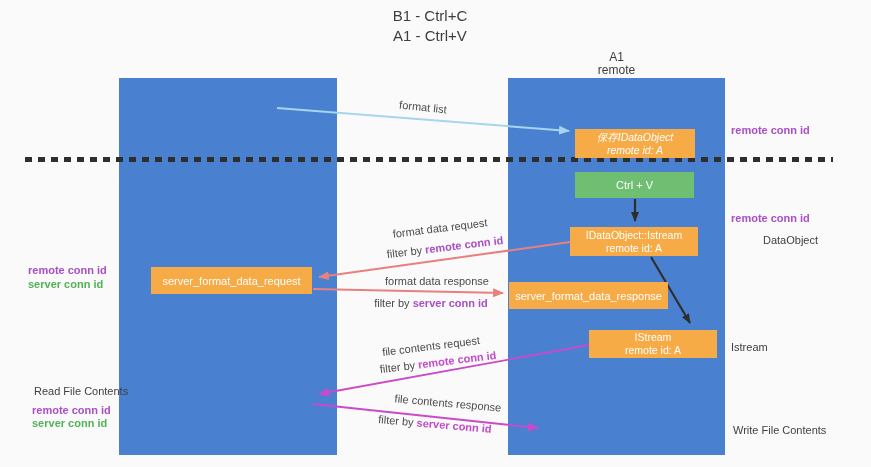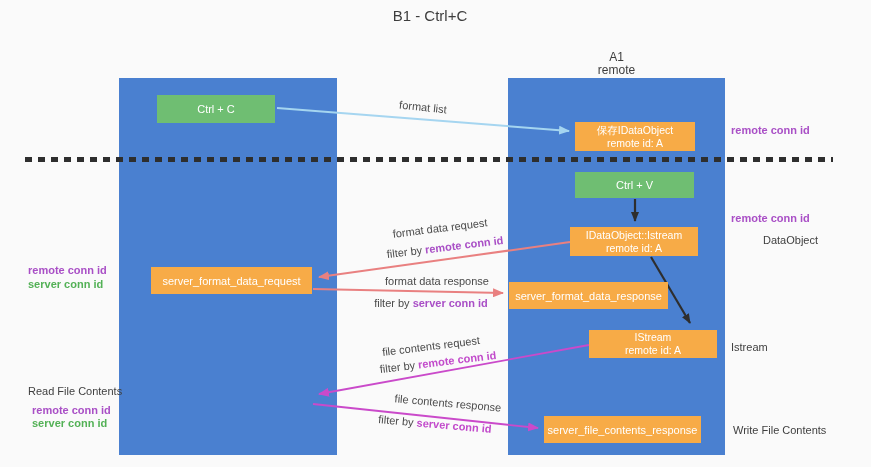--- a/index.html
+++ b/index.html
@@ -33,20 +33,21 @@
   .mk-magenta{fill:var(--arrow-magenta);}
   .mk-black{fill:var(--arrow-black);}
 </style>
 </head>
 <body>
 
 <div class="canvas">
 
   <div class="title">
     <div>B1 - Ctrl+C</div>
+    <div>A1 - Ctrl+V</div>
   </div>
 
   <div class="col-header" style="left:508px;top:51px;width:217px;">
     <div>A1</div>
     <div>remote</div>
   </div>
 
   <div class="column" style="left:119px;top:78px;width:218px;height:377px;"></div>
   <div class="column" style="left:508px;top:78px;width:217px;height:377px;"></div>
 
@@ -69,57 +70,51 @@
     <line class="st-black" x1="635" y1="199" x2="635" y2="221" marker-end="url(#mk)"></line>
     <line class="st-salmon" x1="570" y1="242" x2="319" y2="277" marker-end="url(#ms)"></line>
     <line class="st-salmon" x1="313" y1="289" x2="503" y2="293" marker-end="url(#ms)"></line>
     <line class="st-black" x1="651" y1="257" x2="690" y2="323" marker-end="url(#mk)"></line>
     <line class="st-magenta" x1="589" y1="345" x2="319" y2="394" marker-end="url(#mm)"></line>
     <line class="st-magenta" x1="313" y1="404" x2="538" y2="428" marker-end="url(#mm)"></line>
   </svg>
 
   <div class="dashline"></div>
 
-  <div class="box green" style="left:157px;top:95px;width:118px;height:28px;">
-    <span>Ctrl + C</span>
-  </div>
-  <div class="box orange" style="left:575px;top:122px;width:120px;height:29px;">
+  <div class="box orange" style="left:575px;top:129px;width:120px;height:29px;font-style:italic;">
     <span class="l1">保存IDataObject</span>
     <span class="l2">remote id: A</span>
   </div>
   <div class="box green" style="left:575px;top:172px;width:119px;height:26px;">
     <span>Ctrl + V</span>
   </div>
   <div class="box orange" style="left:570px;top:227px;width:128px;height:29px;">
     <span class="l1">IDataObject::Istream</span>
     <span class="l2">remote id: A</span>
   </div>
   <div class="box orange single" style="left:151px;top:267px;width:161px;height:27px;">
     <span>server_format_data_request</span>
   </div>
   <div class="box orange single" style="left:509px;top:282px;width:159px;height:27px;justify-content:center;">
     <span>server_format_data_response</span>
   </div>
   <div class="box orange" style="left:589px;top:330px;width:128px;height:28px;">
     <span class="l1">IStream</span>
     <span class="l2">remote id: A</span>
   </div>
-  <div class="box orange single" style="left:544px;top:416px;width:157px;height:27px;">
-    <span>server_file_contents_response</span>
-  </div>
 
   <div class="side-label purple-b" style="left:731px;top:124px;">remote conn id</div>
   <div class="side-label purple-b" style="left:731px;top:212px;">remote conn id</div>
   <div class="side-label dark" style="left:731px;top:234px;padding-left:32px;">DataObject</div>
   <div class="side-label dark" style="left:731px;top:341px;">Istream</div>
   <div class="side-label dark" style="left:733px;top:424px;">Write File Contents</div>
 
   <div class="side-label purple-b" style="left:28px;top:264px;">remote conn id</div>
   <div class="side-label green-b" style="left:28px;top:278px;">server conn id</div>
-  <div class="side-label dark" style="left:28px;top:385px;">Read File Contents</div>
+  <div class="side-label dark" style="left:34px;top:385px;">Read File Contents</div>
   <div class="side-label purple-b" style="left:32px;top:404px;">remote conn id</div>
   <div class="side-label green-b" style="left:32px;top:417px;">server conn id</div>
 
   <div class="edge-label" style="left:423px;top:107px;transform:translate(-50%,-50%) rotate(6deg);">format list</div>
 
   <div class="edge-label" style="left:440px;top:228px;transform:translate(-50%,-50%) rotate(-7deg);">format data request</div>
   <div class="edge-label" style="left:445px;top:247px;transform:translate(-50%,-50%) rotate(-7deg);">
     <span>filter by</span><span class="fid purple">remote conn id</span>
   </div>
 

